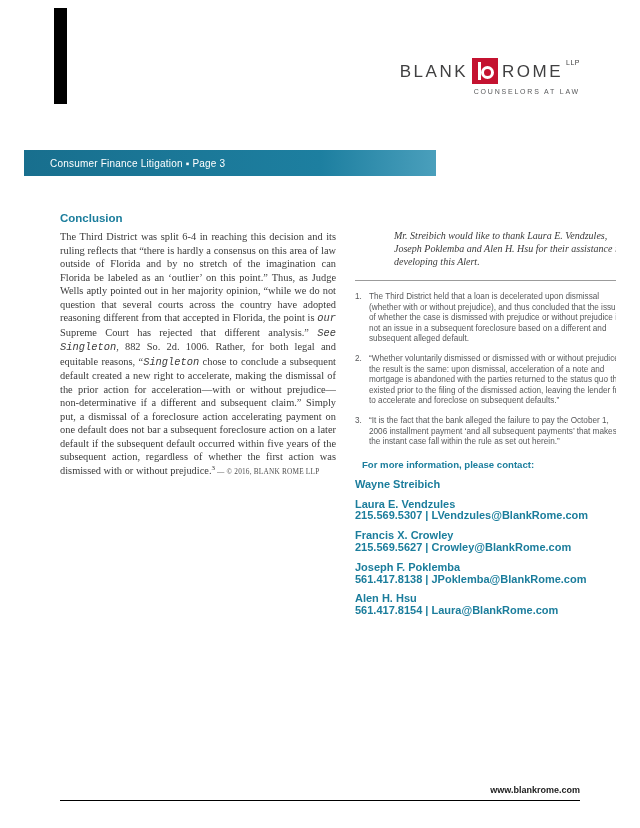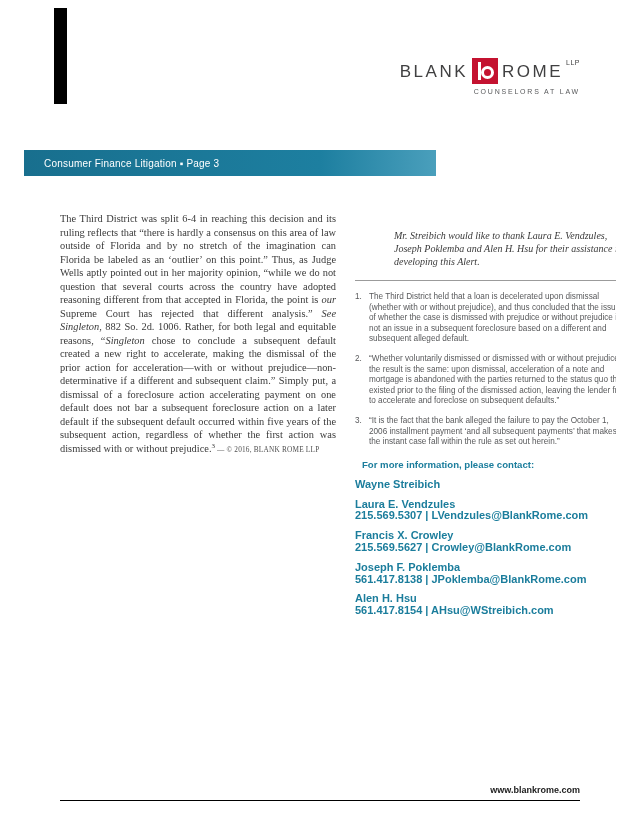--- a/index.html
+++ b/index.html
@@ -17,35 +17,35 @@
   .logo-row { display:flex; align-items:center; justify-content:flex-end; }
   .logo-word { font-size:17px; letter-spacing:2.5px; color:#404041; line-height:1; }
   .logo-square { width:26px; height:26px; margin:0 4px; display:block; }
   .logo-llp { font-size:7px; color:#404041; letter-spacing:0.5px; margin-left:3px; align-self:flex-start; margin-top:1px; }
   .logo-tagline { font-size:7px; letter-spacing:1.8px; color:#58595b; margin-top:4px; }
 
   
   .banner {
     position:absolute; top:150px; left:0; width:412px; height:26px;
     background:linear-gradient(90deg,#186f8e 0%, #1d7fa0 72%, #4a9fbc 100%);
-    color:#ffffff; display:flex; align-items:center; padding-left:20px;
+    color:#ffffff; display:flex; align-items:center; padding-left:26px;
     font-size:10px; letter-spacing:0.2px;
   }
 
   
   .content { position:absolute; top:212px; left:36px; width:568px; display:flex; }
   .col-left { width:276px; flex:none; }
   .col-right { width:273px; flex:none; margin-left:19px; padding-top:17px; }
 
   .conclusion-heading { color:#1b7d9c; font-size:11.5px; font-weight:bold; margin-bottom:6px; }
   .body-text {
     font-family:"Liberation Serif", serif;
     font-size:10.4px; line-height:13.5px; text-align:justify; color:#3a3a3a;
   }
-  .it { font-style:italic; }
+  .it { font-style:italic;font-family:Liberation Mono, monospace; }
   .fn-ref { font-size:7px; vertical-align:super; line-height:0; }
   .copyright { font-size:7.3px; color:#4f4f4f; letter-spacing:0.2px;font-family:Liberation Serif, serif; }
 
   .intro {
     font-family:"Liberation Serif", serif;
     font-style:italic; font-size:10px; line-height:13px; color:#3a3a3a; margin-bottom:12px;margin-left:39px;
   }
   .rule { border:none; border-top:1px solid #9b9b9b; margin-bottom:11px; }
 
   .footnote { display:flex; font-size:8.2px; line-height:10.6px; color:#58595b; margin-bottom:9px; }
@@ -83,20 +83,21 @@
     <div class="logo-tagline">COUNSELORS AT LAW</div>
   </div>
 
   <div class="banner">
     <span>Consumer Finance Litigation ▪ Page 3</span>
   </div>
 
   <div class="content">
 
     <div class="col-left">
+      <div class="conclusion-heading">Conclusion</div>
       <p class="body-text"><span>The Third District was split 6-4 in reaching this decision and its ruling reflects that “there is hardly a consensus on this area of law outside of Florida and by no stretch of the imagination can Florida be labeled as an ‘outlier’ on this point.” Thus, as Judge Wells aptly pointed out in her majority opinion, “while we do not question that several courts across the country have adopted reasoning different from that accepted in Florida, the point is </span><span class="it">our</span><span> Supreme Court has rejected that different analysis.” </span><span class="it">See Singleton</span><span>, 882 So. 2d. 1006. Rather, for both legal and equitable reasons, “</span><span class="it">Singleton</span><span> chose to conclude a subsequent default created a new right to accelerate, making the dismissal of the prior action for acceleration—with or without prejudice—non-determinative if a different and subsequent claim.” Simply put, a dismissal of a foreclosure action accelerating payment on one default does not bar a subsequent foreclosure action on a later default if the subsequent default occurred within five years of the subsequent action, regardless of whether the first action was dismissed with or without prejudice.</span><sup class="fn-ref">3</sup><span class="copyright"> — © 2016, BLANK ROME LLP</span></p>
     </div>
 
     <div class="col-right">
       <p class="intro">Mr. Streibich would like to thank Laura E. Vendzules, Joseph Poklemba and Alen H. Hsu for their assistance in developing this Alert.</p>
       <hr class="rule">
 
       <div class="footnote">
         <span class="fn-num">1.</span>
         <span class="fn-text">The Third District held that a loan is decelerated upon dismissal (whether with or without prejudice), and thus concluded that the issue of whether the case is dismissed with prejudice or without prejudice is not an issue in a subsequent foreclosure based on a different and subsequent alleged default.</span>
@@ -122,21 +123,21 @@
       <div class="contact">
         <div class="contact-name">Francis X. Crowley</div>
         <div class="contact-line">215.569.5627 | Crowley@BlankRome.com</div>
       </div>
       <div class="contact">
         <div class="contact-name">Joseph F. Poklemba</div>
         <div class="contact-line">561.417.8138 | JPoklemba@BlankRome.com</div>
       </div>
       <div class="contact">
         <div class="contact-name">Alen H. Hsu</div>
-        <div class="contact-line">561.417.8154 | AHsu@WStreibich.com</div>
+        <div class="contact-line">561.417.8154 | Laura@BlankRome.com</div>
       </div>
     </div>
 
   </div>
 
   <span class="footer-url">www.blankrome.com</span>
   <div class="footer-rule"></div>
 
 </div>
 

